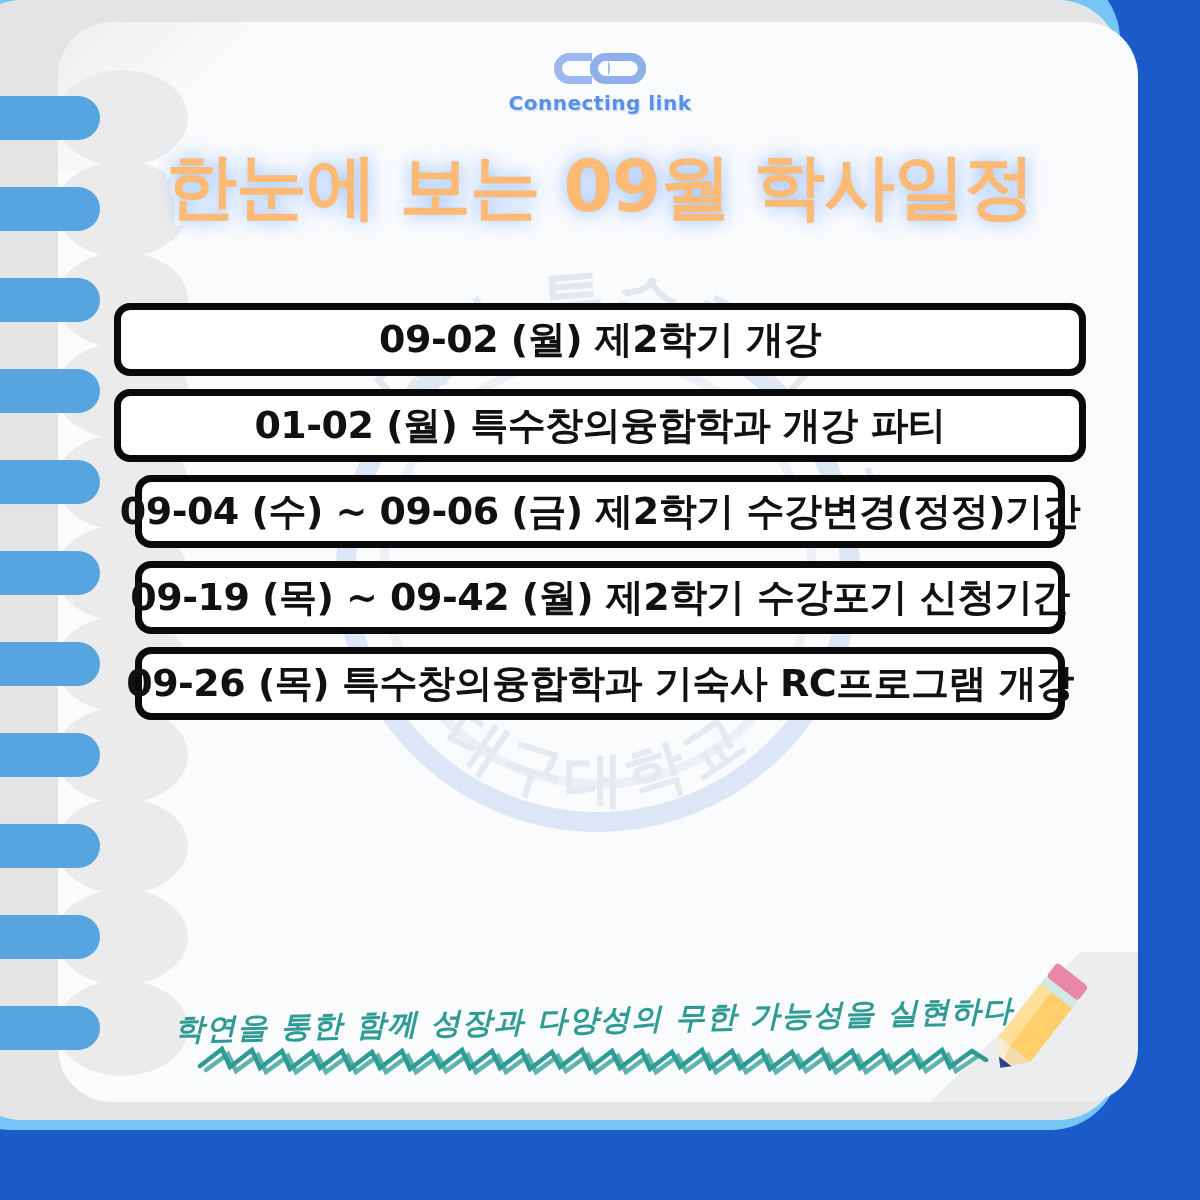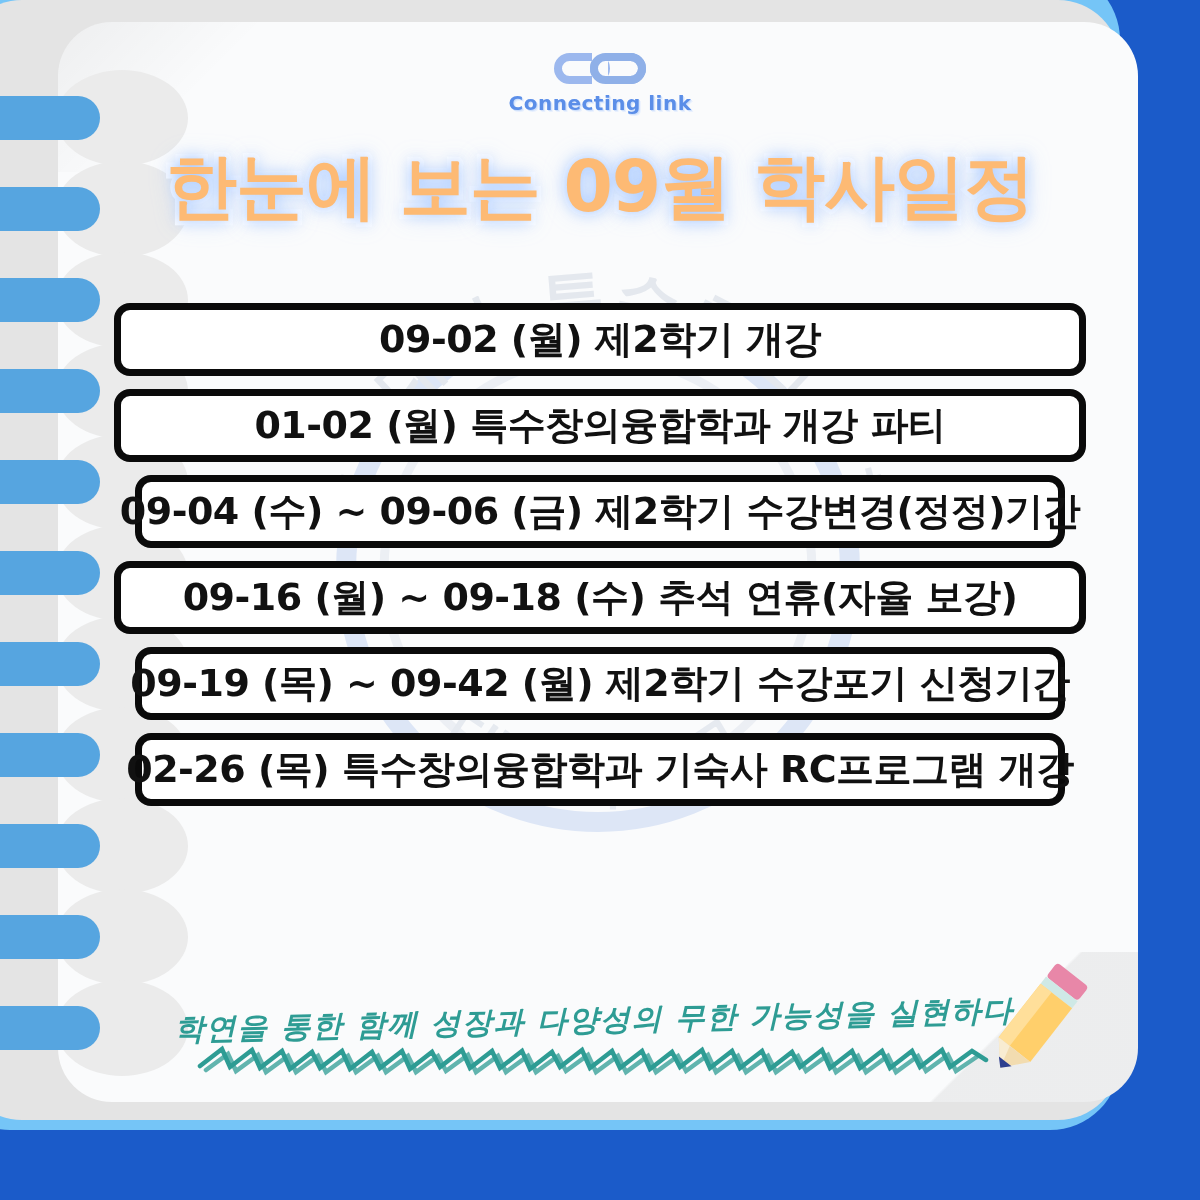--- a/index.html
+++ b/index.html
@@ -179,28 +179,25 @@
   <div class="list" id="list">
       <div class="row w-narrow">
         <span class="row-text">09-02 (월) 제2학기 개강</span>
       </div>
       <div class="row w-narrow">
         <span class="row-text">01-02 (월) 특수창의융합학과 개강 파티</span>
       </div>
       <div class="row w-wide">
         <span class="row-text">09-04 (수) ~ 09-06 (금) 제2학기 수강변경(정정)기간</span>
       </div>
-      <div class="row w-narrow">
-        <span class="row-text">09-16 (월) ~ 09-18 (수) 추석 연휴(자율 보강)</span>
-      </div>
       <div class="row w-wide">
         <span class="row-text">09-19 (목) ~ 09-42 (월) 제2학기 수강포기 신청기간</span>
       </div>
       <div class="row w-wide">
-        <span class="row-text">02-26 (목) 특수창의융합학과 기숙사 RC프로그램 개강</span>
+        <span class="row-text">09-26 (목) 특수창의융합학과 기숙사 RC프로그램 개강</span>
       </div>
     </div>
 
   <div class="footer">
     <span class="hand">학연을 통한 함께 성장과 다양성의 무한 가능성을 실현하다.</span>
   </div>
 
   <svg class="scribble" viewBox="0 0 800 38">
     <g stroke="#2e9c94" stroke-width="4.5" fill="none" stroke-linecap="round">
       <path d="M4 26 L26 9 L34 27 L56 10 L64 28 L86 11 L94 29 L116 12 L124 28 L146 11

